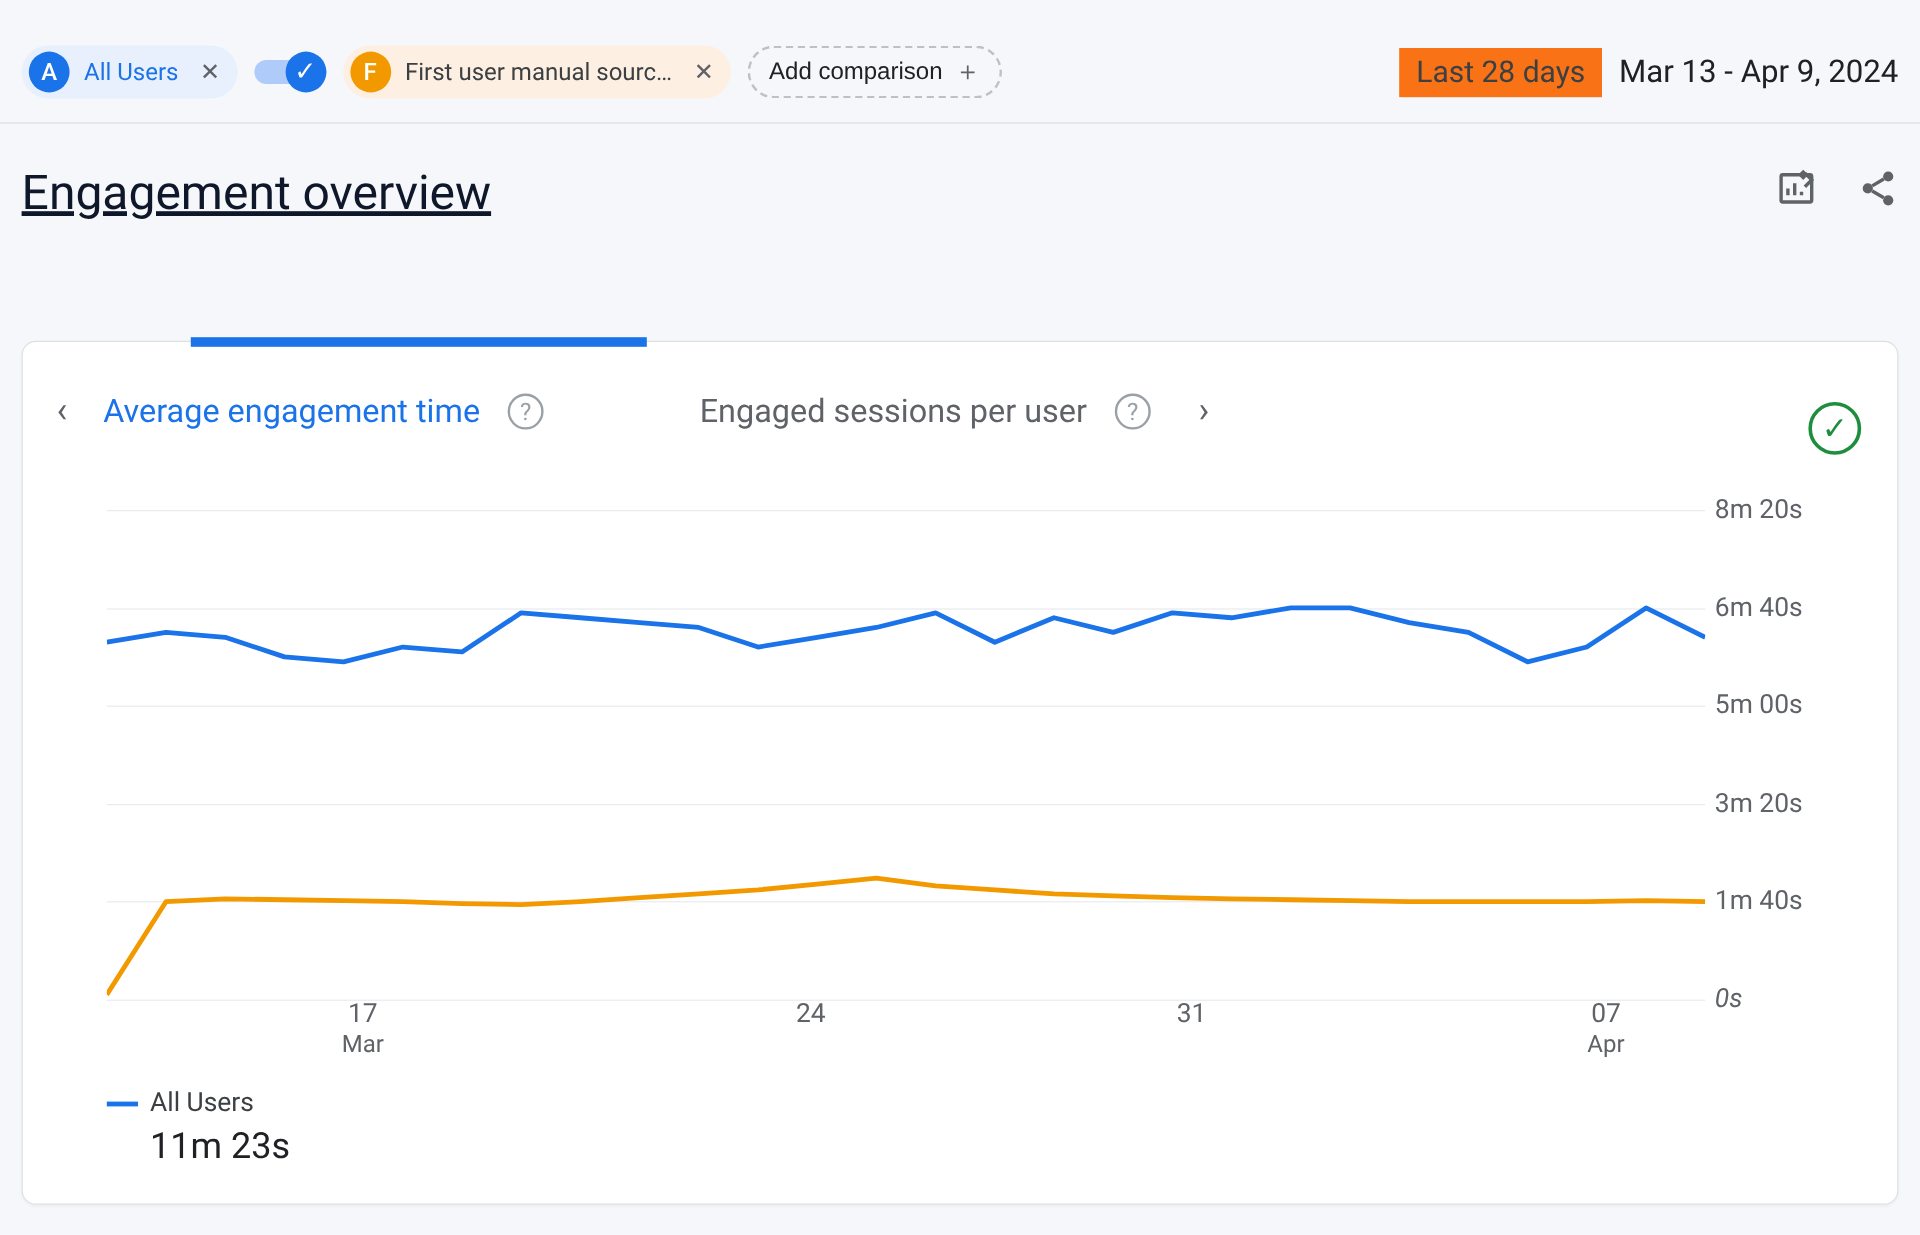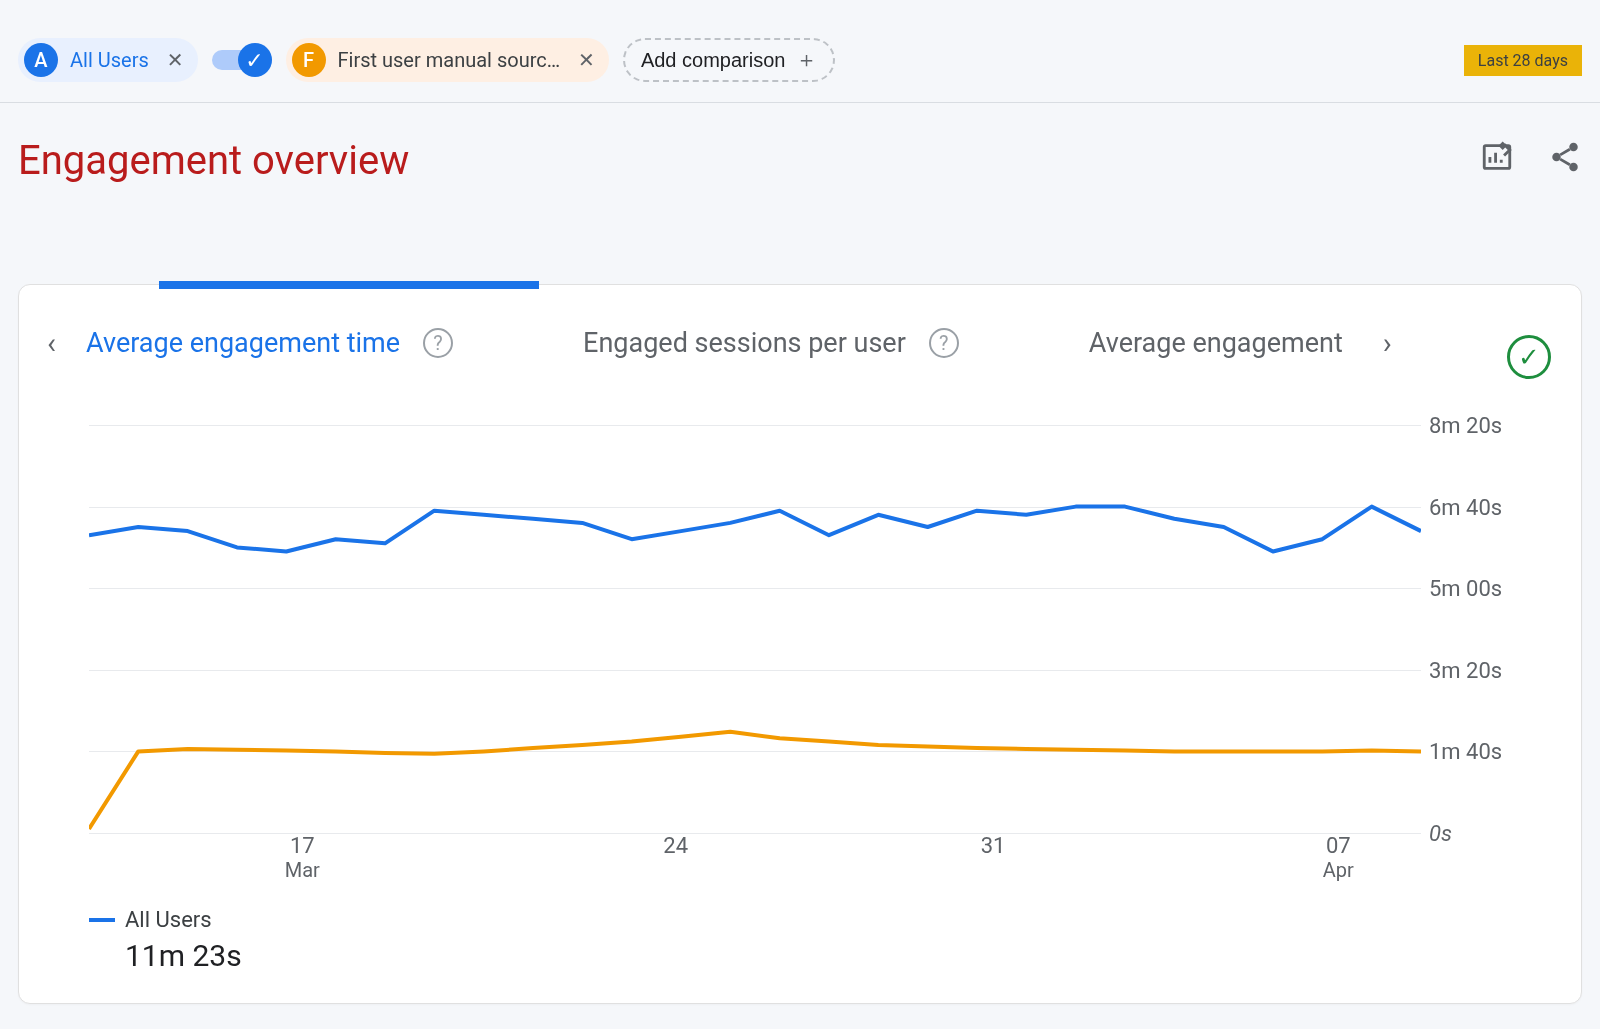--- a/index.html
+++ b/index.html
@@ -70,35 +70,36 @@
     padding: 0 16px;
     gap: 10px;
     font-size: 20px;
     color: #202124;
     background: transparent;
   }
   .chip-bordered .plus { font-size: 22px; color: #5f6368; }
 
   .spacer { flex: 1; }
   .date-seg {
-    background: #eab308;
+    background: #f97316;
     padding: 6px 14px;
-    font-size: 16px;
+    font-size: 25px;
     color: #3c4043;
   }
   .date-range { font-size: 26px; color: #202124; }
 
   
   .page-title {
     font-size: 40px;
     font-weight: 400;
     padding: 34px 18px 10px 18px;
-    color: #b91c1c;
+    color: #0f172a;
     display: flex;
     align-items: center;
+    text-decoration: underline;
   }
   .title-actions {
     margin-left: auto;
     display: flex;
     gap: 34px;
     color: #5f6368;
   }
 
   
   .card {
@@ -213,20 +214,21 @@
   </div>
 
   <button class="chip-bordered">
     <span>Add comparison</span>
     <span class="plus">＋</span>
   </button>
 
   <span class="spacer"></span>
 
   <span class="date-seg">Last 28 days</span>
+  <span class="date-range">Mar 13 - Apr 9, 2024</span>
 </div>
 
 <div class="page-title">
   <span>Engagement overview</span>
   <span class="title-actions">
     <span>
       <svg width="34" height="34" viewBox="0 0 24 24" fill="none" stroke="#5f6368" stroke-width="2">
         <rect x="3" y="4" width="18" height="16" rx="1"></rect>
         <path d="M7 16v-4M11 16v-7M15 16v-2"></path>
         <path d="M17 3l4 4-4 4" fill="none"></path>
@@ -250,23 +252,20 @@
   <div class="tabs-row">
     <span class="carousel-arrow">‹</span>
 
     <div class="tab active">
       <span>Average engagement time</span>
       <span class="helpq">?</span>
     </div>
     <div class="tab" style="margin-left:70px;">
       <span>Engaged sessions per user</span>
       <span class="helpq">?</span>
-    </div>
-    <div class="tab" style="margin-left:70px;">
-      <span>Average engagement</span>
     </div>
 
     <span class="carousel-arrow" style="margin-left:10px;">›</span>
   </div>
 
   <div class="status-check">✓</div>
 
   <div class="chart-wrap">
     <div id="gridlines">
         <div class="gridline" style="top: 408px;"></div>

